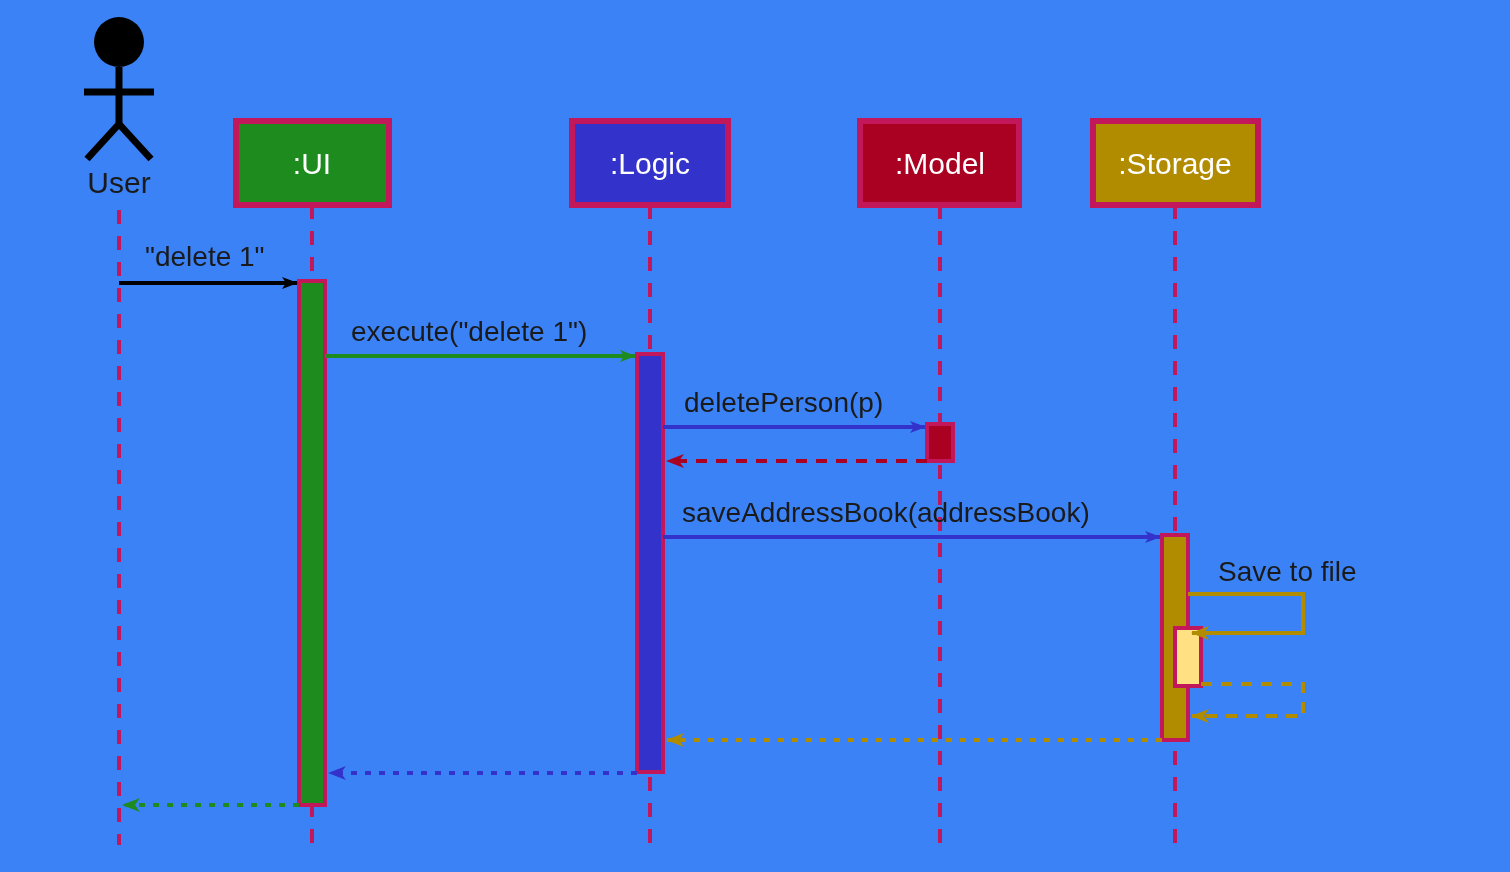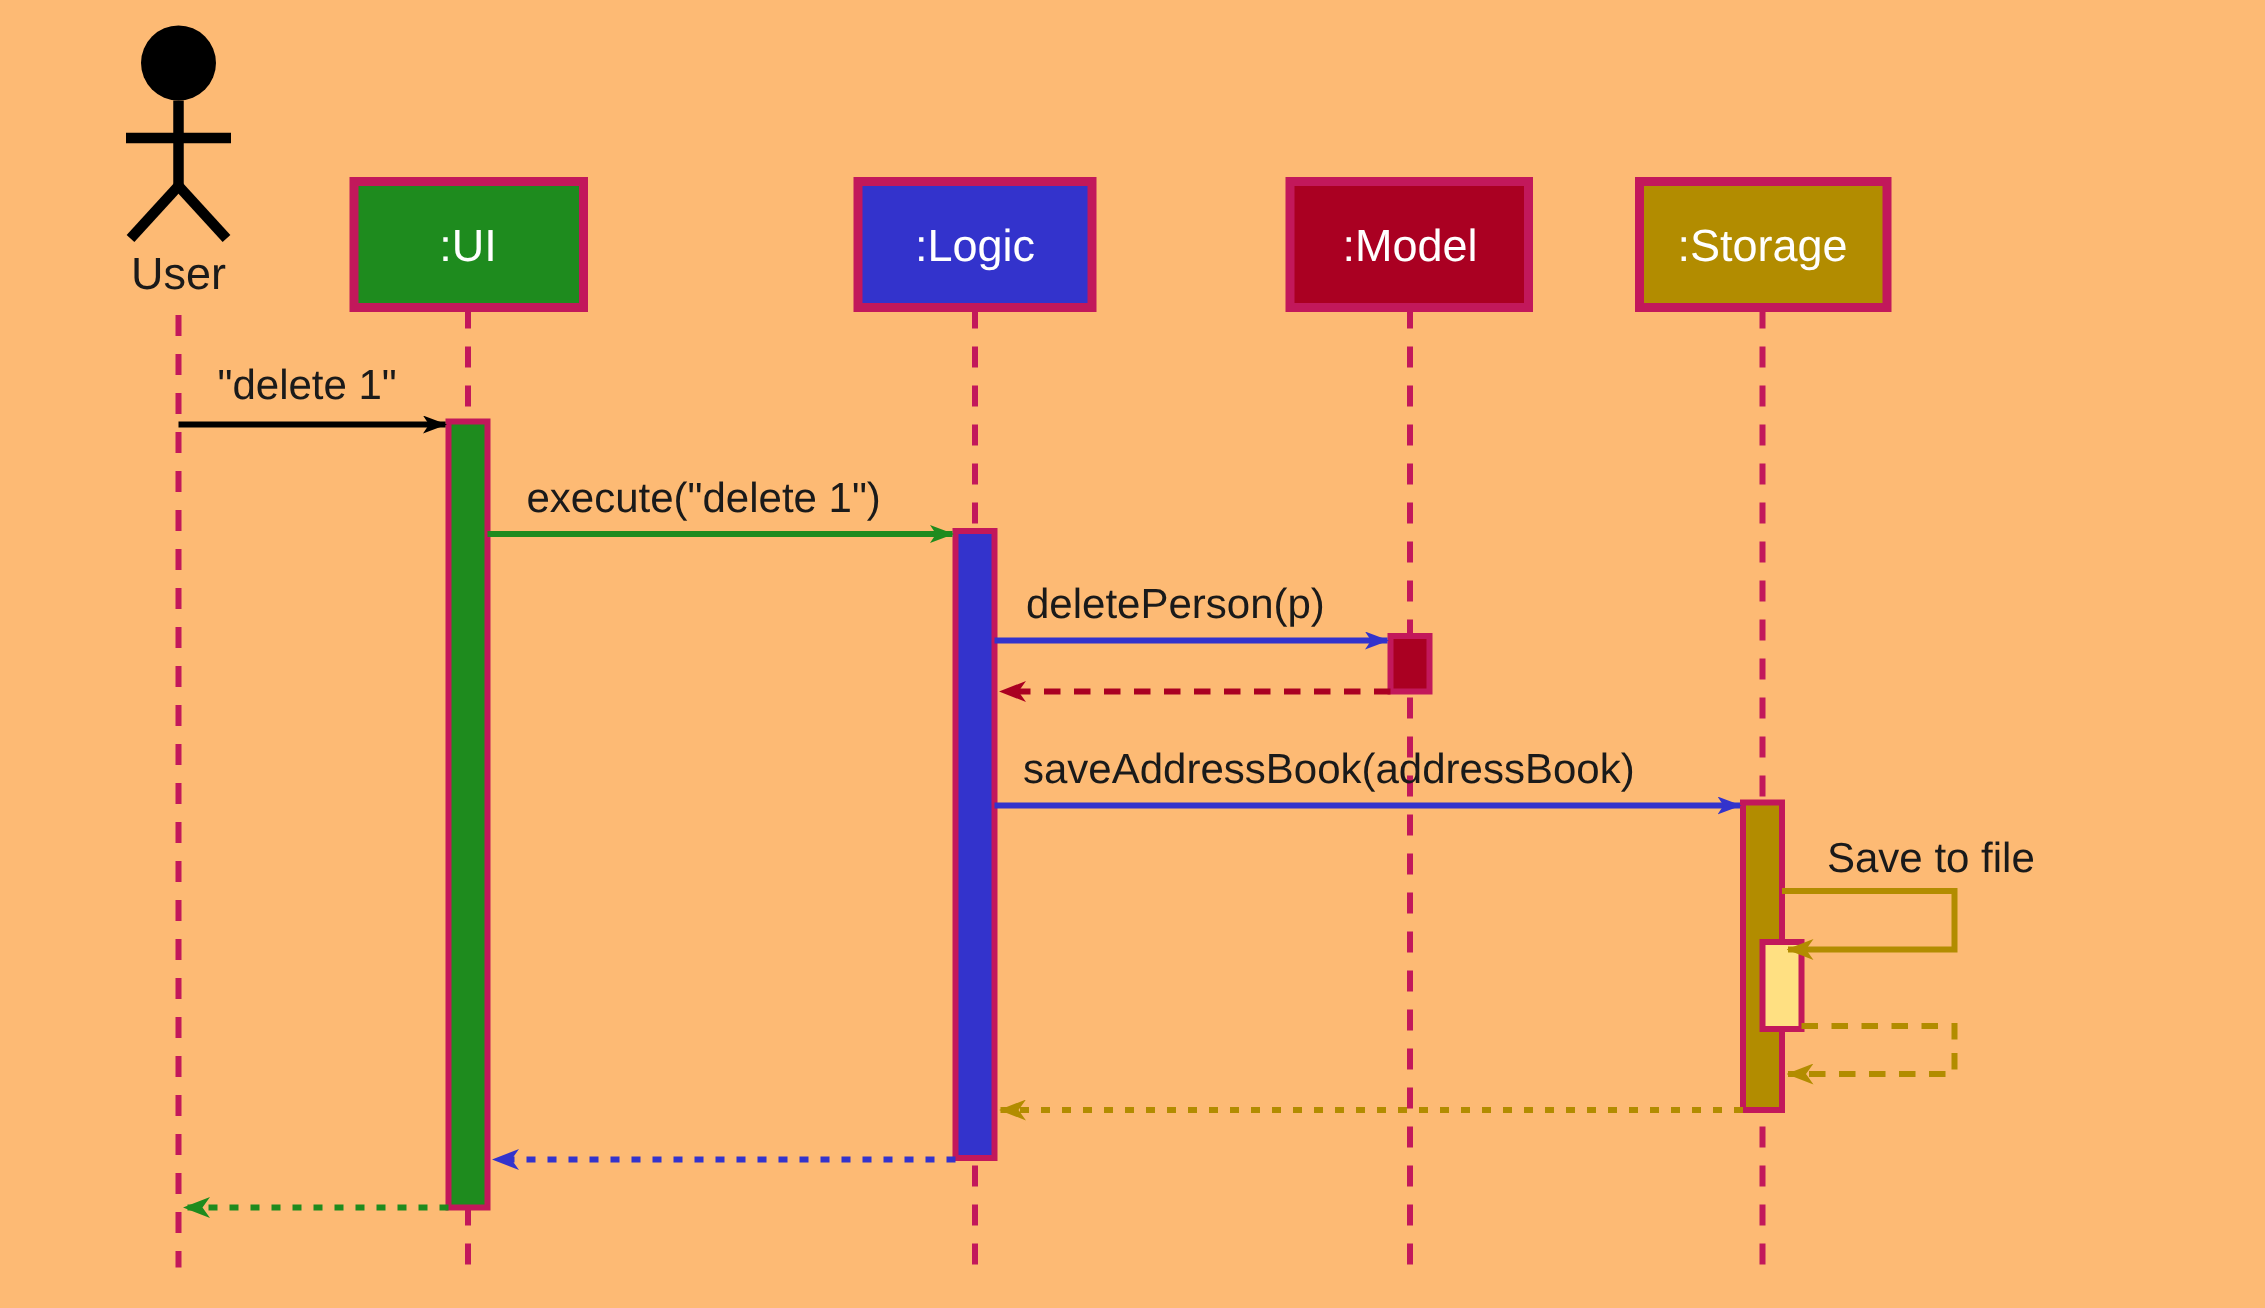--- a/index.html
+++ b/index.html
@@ -8,21 +8,21 @@
     padding: 0;
     background: #ffffff;
   }
   body {
     font-family: "Liberation Sans", "DejaVu Sans", sans-serif;
   }
   #canvas {
     position: relative;
     width: 1510px;
     height: 872px;
-    background: #fdba74;
+    background: #3b82f6;
     overflow: hidden;
   }
   svg#diagram {
     position: absolute;
     left: 0;
     top: 0;
     width: 1510px;
     height: 872px;
     display: block;
   }

